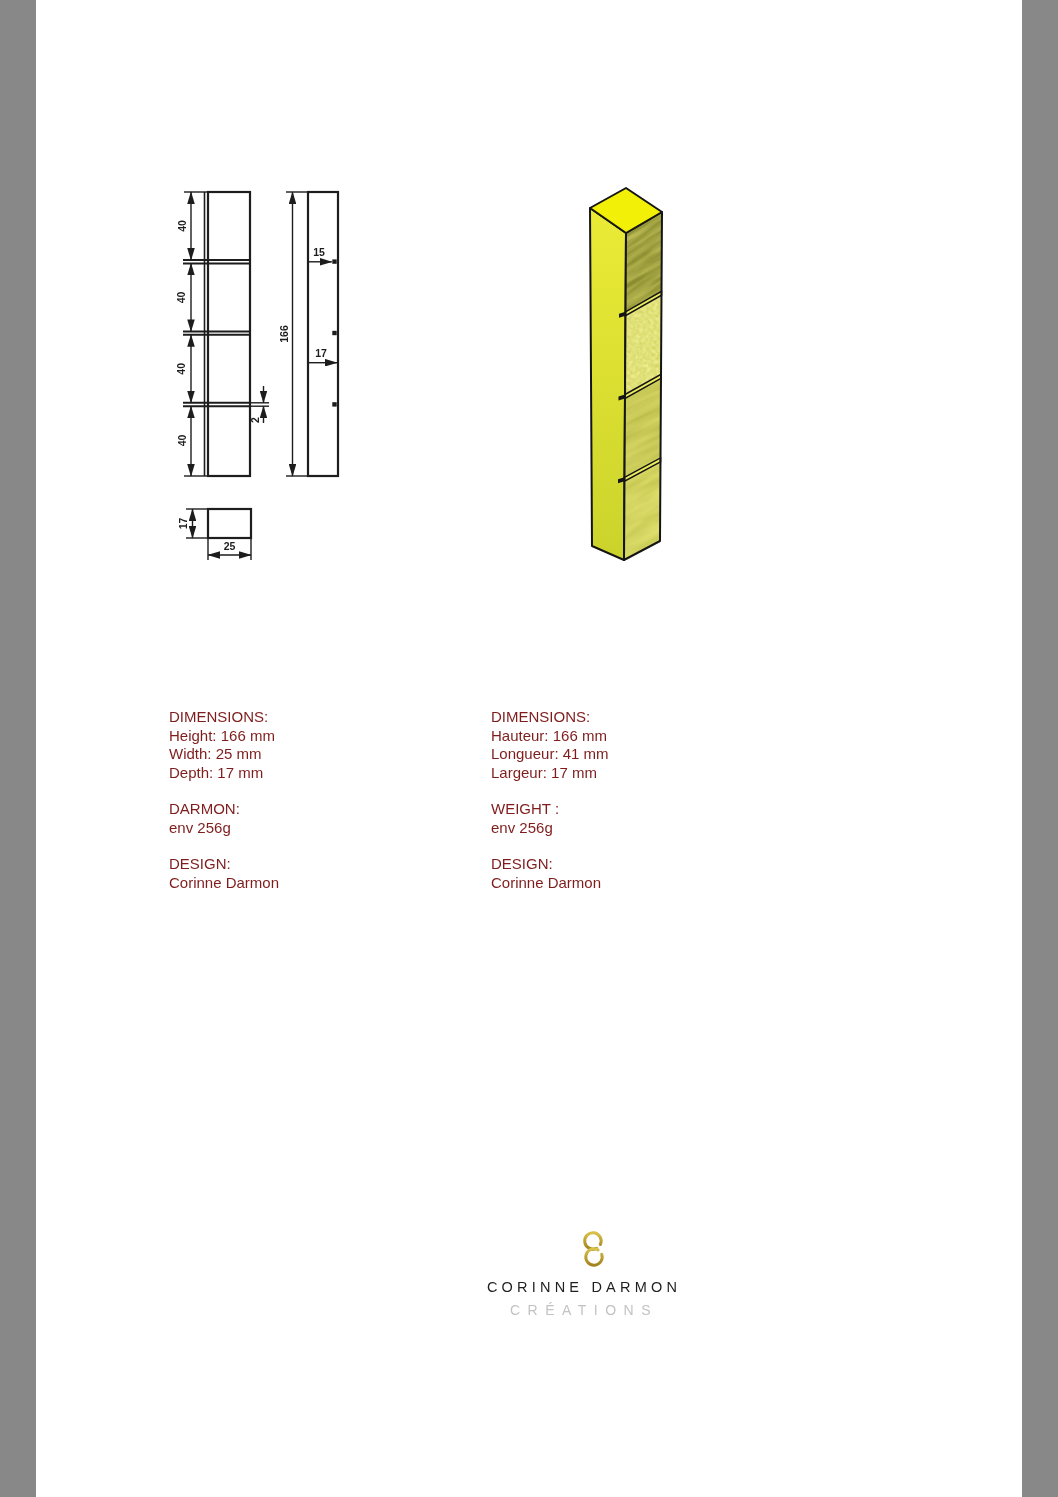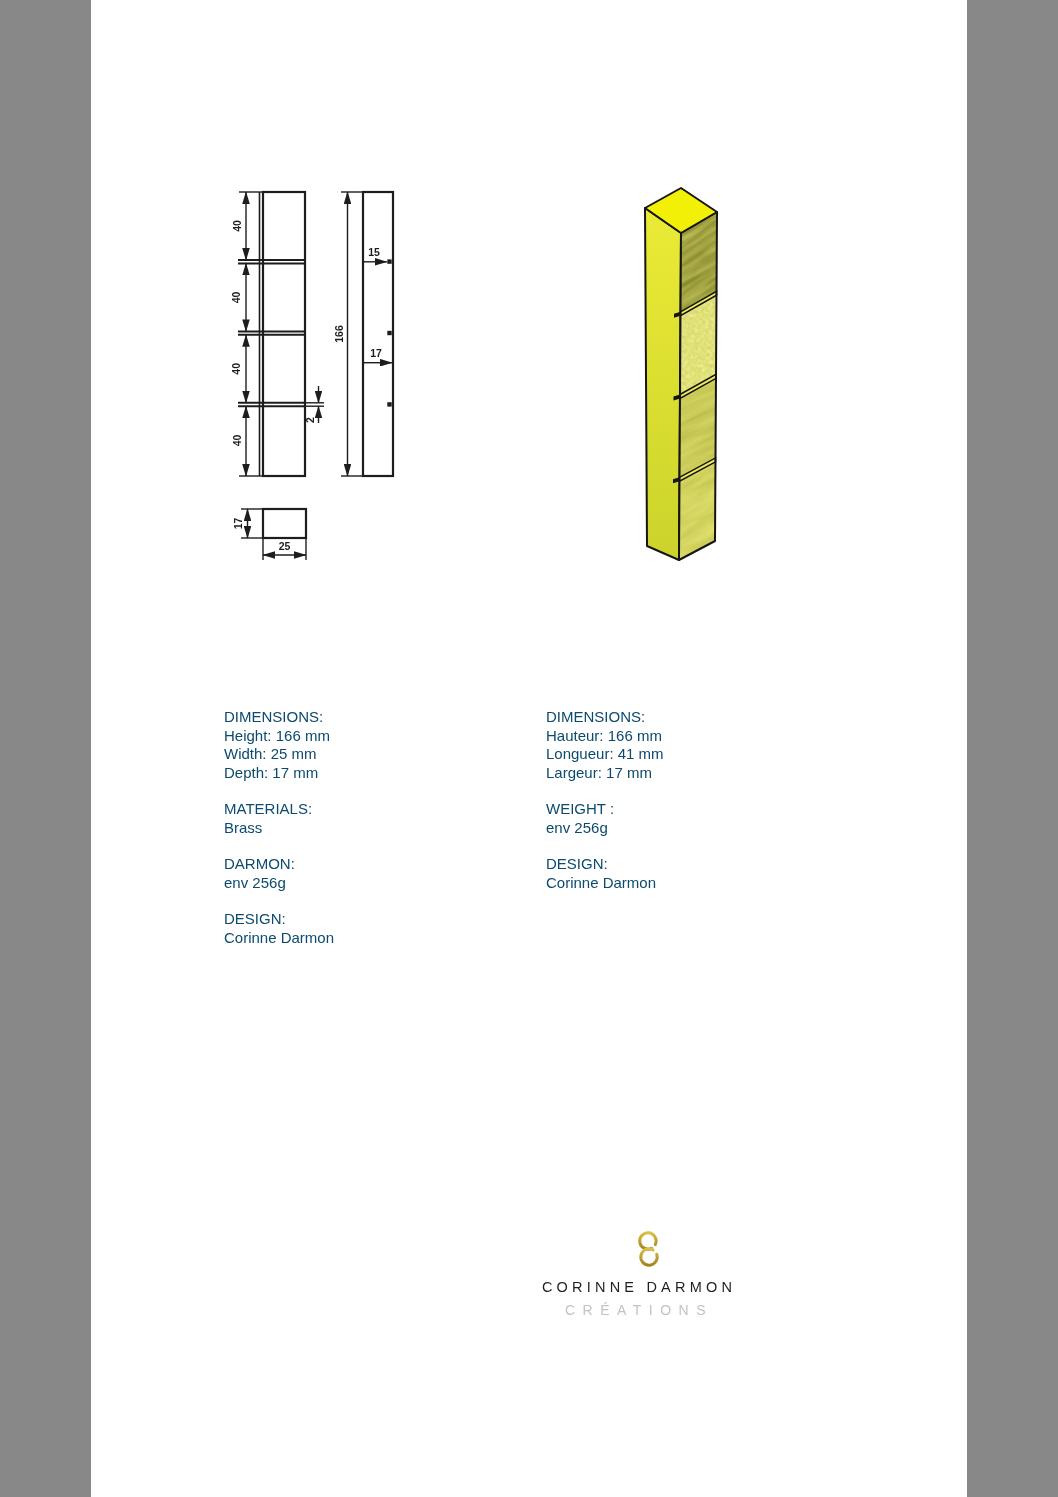--- a/index.html
+++ b/index.html
@@ -1,33 +1,33 @@
 <!DOCTYPE html>
 <html><head>
 <meta charset="utf-8">
 <style>
   html,body{margin:0;padding:0;background:#888;}
   .page{
     position:relative;
-    width:876px;height:1497px;
+    width:986px;height:1497px;
     background:#ffffff;
     font-family:"Liberation Sans", sans-serif;
     overflow:hidden;
     margin:0 auto;
   }
   svg{display:block;}
   .draw-svg{position:absolute;left:120px;top:170px;}
   .dim-label{
     font-family:"Liberation Sans", sans-serif;
     font-size:10.5px;font-weight:bold;fill:#1d1d1d;
   }
   
   .spec-col{
     position:absolute;top:708px;width:280px;
-    font-size:15px;line-height:18.5px;color:#0c4a6e;
+    font-size:15px;line-height:18.5px;color:#7f1d1d;
   }
   .spec-col.en{left:133px;}
   .spec-col.fr{left:455px;}
   .spec-block{margin:0 0 18px 0;}
   .spec-block p{margin:0;}
   
   .logo-mark{position:absolute;left:535px;top:1222px;}
   .brand-name{
     position:absolute;left:438px;top:1279px;width:220px;
     text-align:center;font-size:14.5px;letter-spacing:4.2px;
@@ -233,24 +233,20 @@
   </svg>
 
   <div class="spec-col en">
     <div class="spec-block">
       <p>DIMENSIONS:</p>
       <p>Height: 166 mm</p>
       <p>Width: 25 mm</p>
       <p>Depth: 17 mm</p>
     </div>
     <div class="spec-block">
-      <p>MATERIALS:</p>
-      <p>Brass</p>
-    </div>
-    <div class="spec-block">
       <p>DARMON:</p>
       <p>env 256g</p>
     </div>
     <div class="spec-block">
       <p>DESIGN:</p>
       <p>Corinne Darmon</p>
     </div>
   </div>
 
   <div class="spec-col fr">

